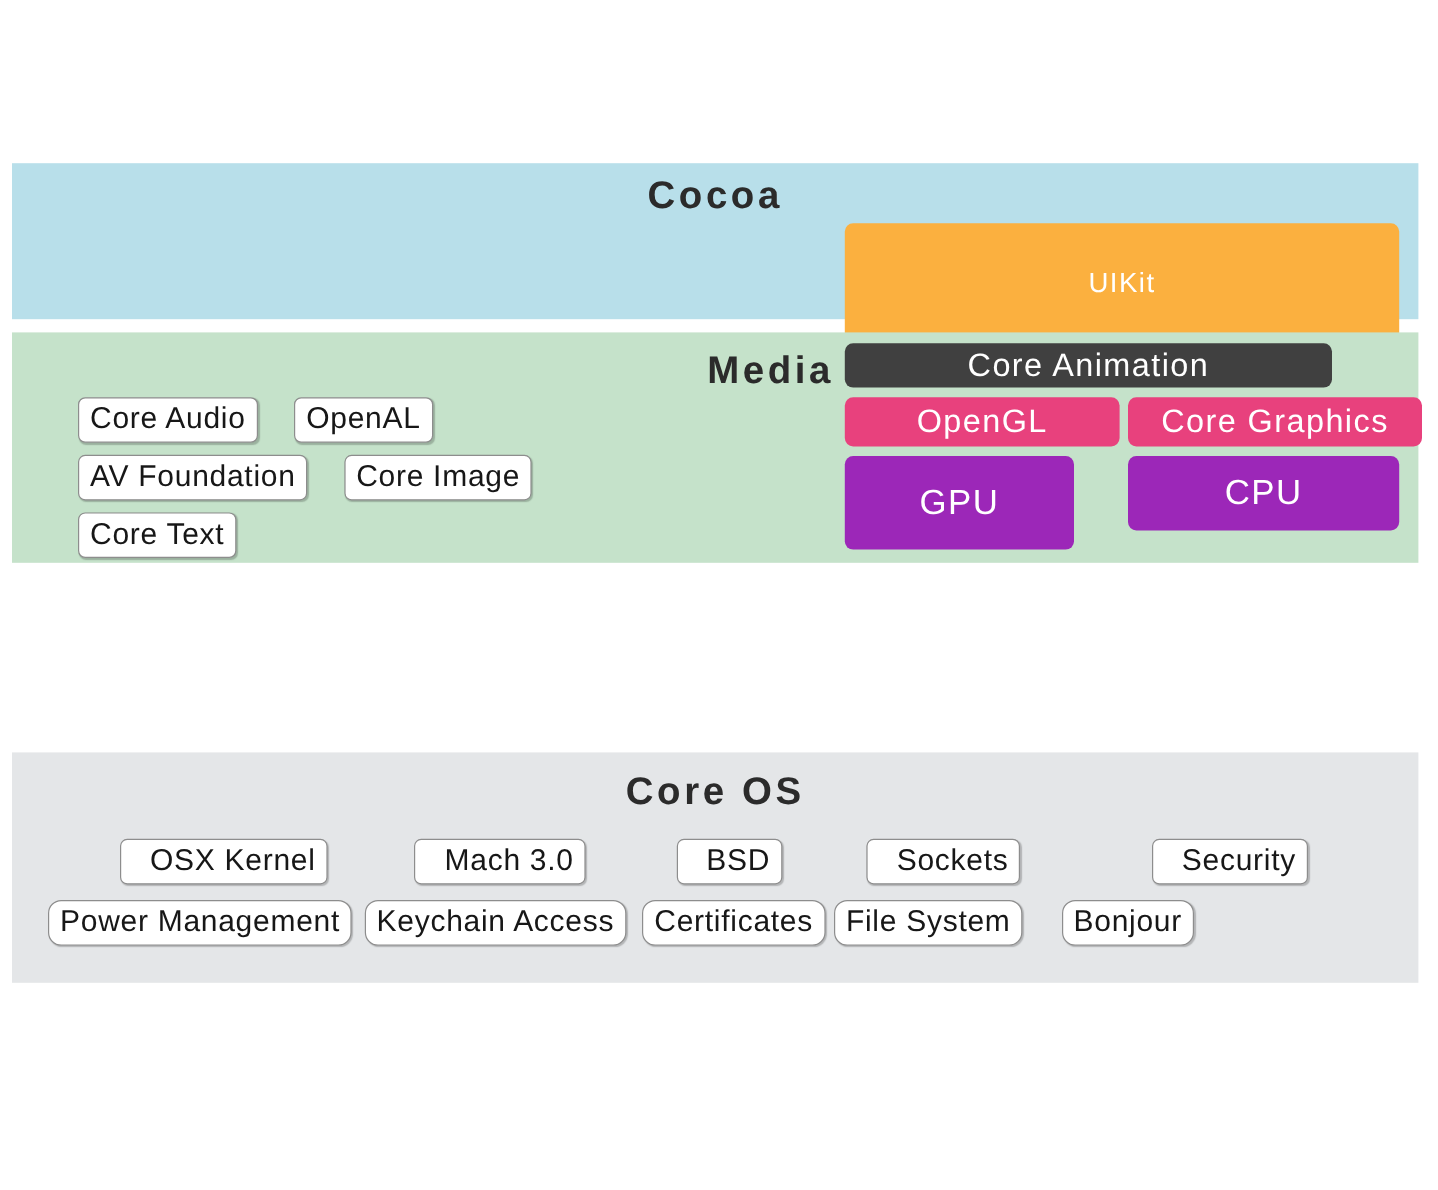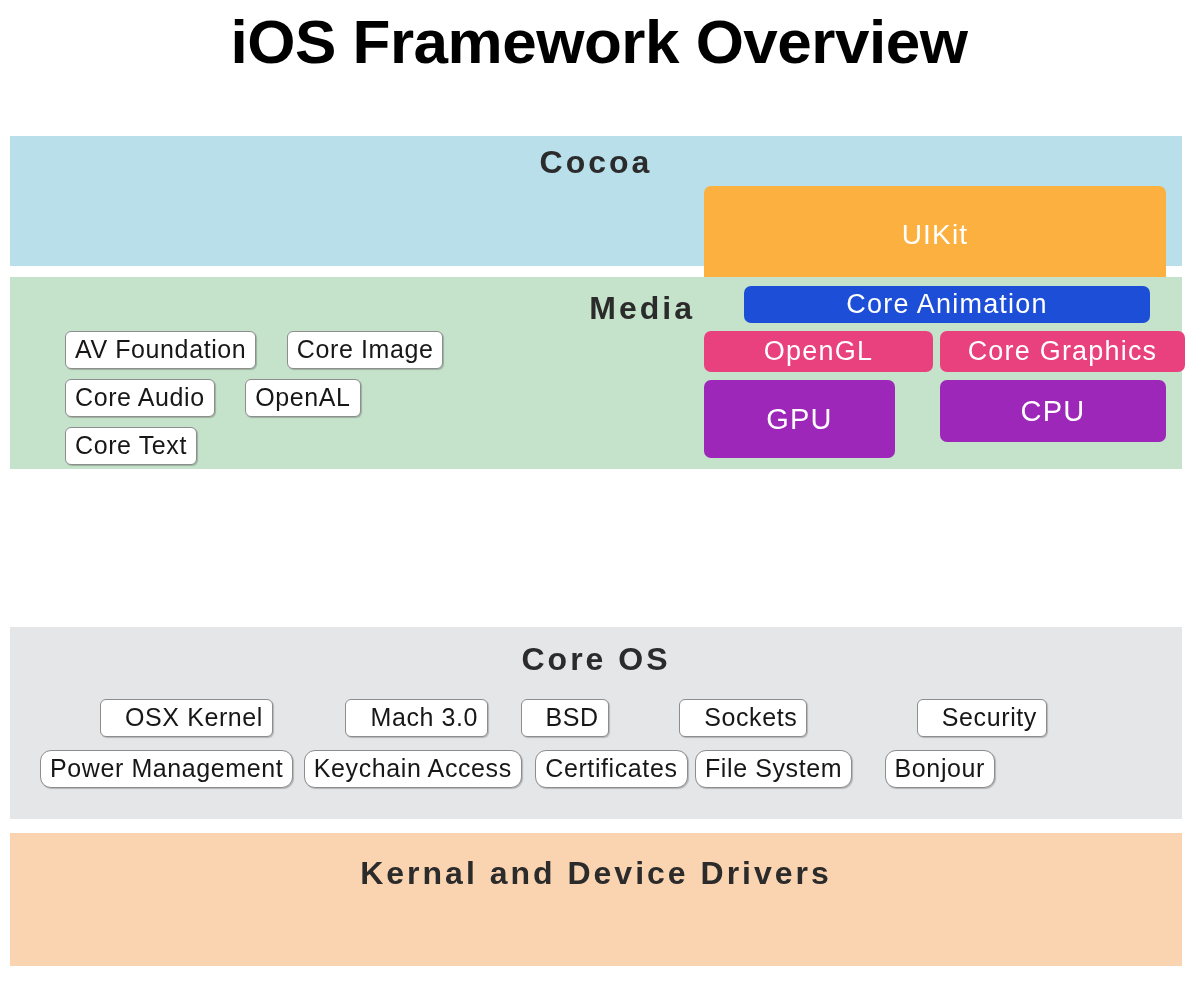--- a/index.html
+++ b/index.html
@@ -134,50 +134,49 @@
     box-sizing: border-box;
   }
 
   .uikit {
     left: 704px;
     top: 186px;
     width: 462px;
     height: 98px;
     background: #fbb03f;
     border-radius: 7px;
-    font-size: 28px;
-  }
-
-  .core-animation { left: 744px; top: 286px; width: 406px; height: 37px; background: #1d4ed8; }
+    font-size: 23px;
+  }
+
+  .core-animation { left: 704px; top: 286px; width: 406px; height: 37px; background: #404040; }
   .opengl         { left: 704px; top: 331px; width: 229px; height: 41px; background: #e8417d; }
   .core-graphics  { left: 940px; top: 331px; width: 245px; height: 41px; background: #e8417d; }
   .gpu            { left: 704px; top: 380px; width: 191px; height: 78px; background: #9c27b8; font-size: 29px; }
   .cpu            { left: 940px; top: 380px; width: 226px; height: 62px; background: #9c27b8; font-size: 29px; }
 </style>
 </head>
 <body>
 
 <div class="page">
 
-  <div class="title">iOS Framework Overview</div>
 
   <div class="band band-cocoa">
     <div class="band-title title-cocoa">Cocoa</div>
   </div>
   <div class="cblock uikit">UIKit</div>
 
   <div class="band band-media">
     <div class="chip-rows media-chips">
       <div class="chip-row">
+        <span class="chip">Core Audio</span>
+        <span class="chip">OpenAL</span>
+      </div>
+      <div class="chip-row">
         <span class="chip">AV Foundation</span>
         <span class="chip">Core Image</span>
-      </div>
-      <div class="chip-row">
-        <span class="chip">Core Audio</span>
-        <span class="chip">OpenAL</span>
       </div>
       <div class="chip-row">
         <span class="chip">Core Text</span>
       </div>
     </div>
   </div>
   <div class="band-title title-media">Media</div>
 
   <div class="cblock core-animation">Core Animation</div>
   <div class="cblock opengl">OpenGL</div>
@@ -185,31 +184,28 @@
   <div class="cblock gpu">GPU</div>
   <div class="cblock cpu">CPU</div>
 
 
   <div class="band band-coreos">
     <div class="band-title title-coreos">Core OS</div>
     <div class="chip-rows coreos-chips">
       <div class="chip-row coreos-row-1">
         <span class="chip" style="margin-left:60px;">OSX Kernel</span>
         <span class="chip" style="margin-left:68px;text-align:center;">Mach 3.0</span>
-        <span class="chip" style="margin-left:28px;">BSD</span>
+        <span class="chip" style="margin-left:71px;">BSD</span>
         <span class="chip" style="margin-left:66px;">Sockets</span>
         <span class="chip" style="margin-left:105px;">Security</span>
       </div>
       <div class="chip-row coreos-row-2">
         <span class="chip">Power Management</span>
         <span class="chip" style="margin-left:6px;">Keychain Access</span>
         <span class="chip" style="margin-left:9px;">Certificates</span>
         <span class="chip" style="margin-left:3px;">File System</span>
         <span class="chip" style="margin-left:28px;">Bonjour</span>
       </div>
     </div>
   </div>
 
-  <div class="band band-kernel">
-    <div class="band-title title-kernel">Kernal and Device Drivers</div>
-  </div>
 
 </div>
 
 </body></html>

